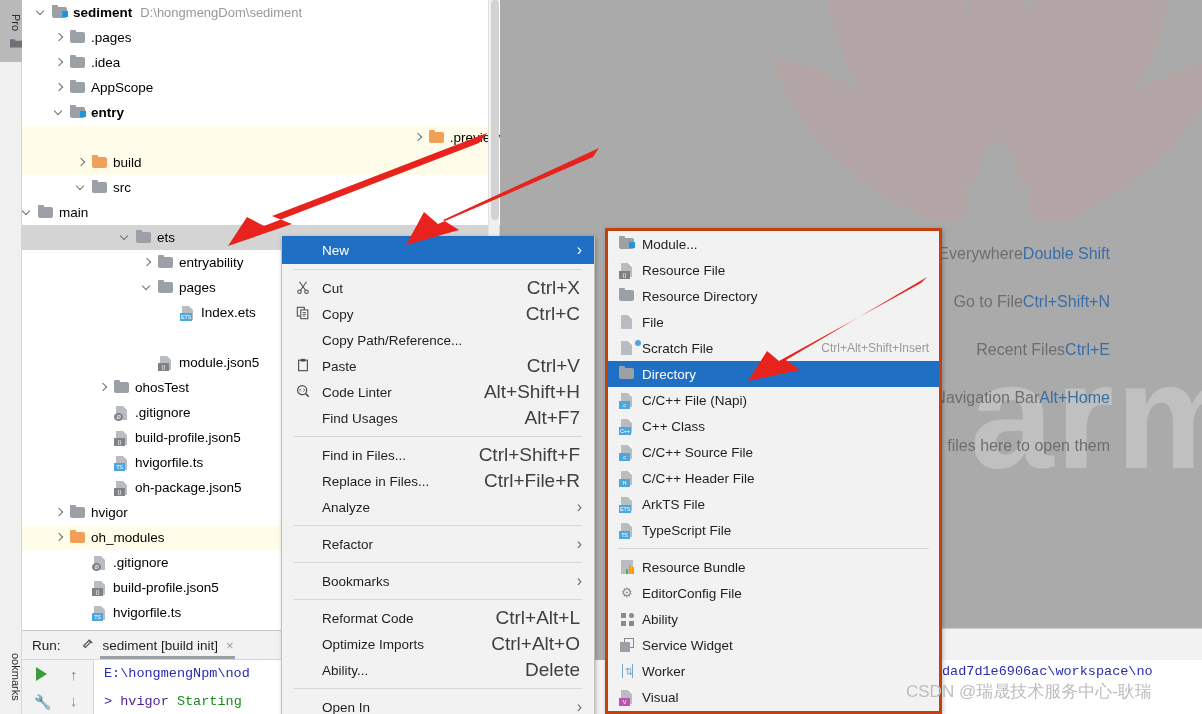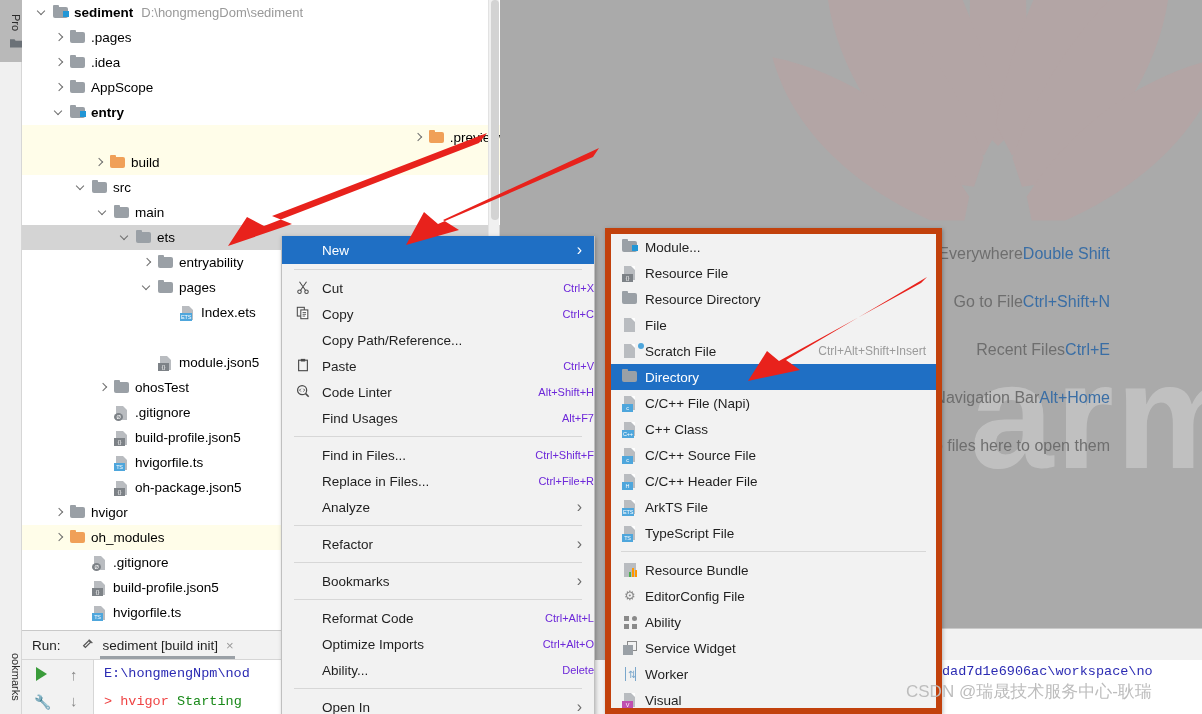--- a/index.html
+++ b/index.html
@@ -125,49 +125,49 @@
   .run-tab { display:flex; align-items:center; position:relative; padding: 0 2px; }
   .run-tab-name { font-size:13.5px; color:#1f1f1f; margin:0 8px; }
   .run-tab-underline { position:absolute; left:78px; bottom:0; width:135px; height:3px; background:#9aa0a6; }
   .run-close { color:#9a9a9a; font-size:13px; }
   .run-body { position:absolute; left:0; top:28px; width:478px; height:56px; border-top:1px solid #d6d6d6; display:flex; }
   .run-gutter { width:72px; background:#f2f2f2; position:relative; border-right:1px solid #d6d6d6;}
   .run-console { flex:1; background:#ffffff; padding-left:10px; font-family:"Liberation Mono", monospace; font-size:13.5px; overflow:hidden;}
   .console-line { height:28px; line-height:28px; white-space:nowrap; }
   .c-blue { color:#2b2bb3; }
   .c-green { color:#1a8a1a; }
-  .c-dark { color:#ef4444; }
+  .c-dark { color:#4c1d95; }
   .gi-play { position:absolute; left:14px; top:7px; width:0;height:0;border-left:11px solid #3a9c3a;border-top:7px solid transparent;border-bottom:7px solid transparent;}
   .gi-wrench { position:absolute; left:12px; top:34px; font-size:14px; color:#555; }
   .gi-up { position:absolute; left:48px; top:6px; font-size:15px; color:#8a8a8a; }
   .gi-down { position:absolute; left:48px; top:32px; font-size:15px; color:#8a8a8a; }
 
   
   .ctx-menu {
     position: absolute; left: 281px; top: 236px; width: 314px; height: 533px;
     background: #f2f2f2; border: 1px solid #c0c0c0; border-top:none;
     box-shadow: 1px 1px 4px rgba(0,0,0,.25);
     overflow: hidden;
   }
   .mi {
     position: relative; height: 26px; display:flex; align-items:center;
     padding-left: 14px; font-size: 13.5px; color: #1f1f1f; white-space: nowrap;
   }
   .mi.sel { background:#1f6fc4; color:#fff; height:28px; }
   .mi .mi-ico { width: 26px; flex:0 0 26px; font-size: 13px; color:#4a4a4a; text-align:left; }
   .mi .mi-text { flex: 1; }
-  .mi .mi-key { color:#6d28d9; font-size:11px; }
+  .mi .mi-key { color:#404040; font-size:19px; padding-right:14px; }
   .mi .mi-sub { position:absolute; right:12px; top:0; height:100%; display:flex; align-items:center; color:#6e6e6e; font-size:13px;}
   .mi.sel .mi-sub { color:#fff; }
   .sep { height:1px; background:#d7d7d7; margin:5px 12px; }
 
   
   .sub-menu {
     position: absolute; left: 605px; top: 228px; width: 337px; height: 486px;
-    background: #f2f2f2; border: 6px solid #c2410c;
+    background: #f2f2f2; border: 3px solid #c2410c;
     box-shadow: 1px 1px 4px rgba(0,0,0,.25);
     overflow: hidden;
   }
   .si {
     position: relative; height: 26px; display:flex; align-items:center;
     padding-left: 10px; font-size: 13.5px; color:#1f1f1f; white-space: nowrap;
   }
   .si.sel { background:#1f6fc4; color:#fff; }
   .si .si-ico { width: 24px; height:18px; flex:0 0 24px; position:relative; }
   .si .si-key { position:absolute; right:10px; color:#9a9a9a; font-size:12px; }
@@ -250,21 +250,21 @@
           </svg>
     </span>
   </div>
   <div class="tool-tab tab-bookmarks">
     <span>ookmarks</span>
   </div>
 </div>
 
 <div class="project-panel">
   <div id="tree-rows">
-        <div class="tree-row" style="padding-left: 2px; margin-left: 13px;">
+        <div class="tree-row" style="padding-left: 14px;">
           <span class="arrow d"></span>
           <span class="ico">
             <span class="fold gray">
               <span class="badge"></span>
             </span>
           </span>
           <span class="lbl bold">sediment</span>
           <span class="path">D:\hongmengDom\sediment</span>
         </div>
         <div class="tree-row" style="padding-left: 32px;">
@@ -297,35 +297,35 @@
           </span>
           <span class="lbl bold">entry</span>
         </div>
         <div class="tree-row excluded" style="padding-left: 72px; justify-content: flex-end;">
           <span class="arrow r"></span>
           <span class="ico">
             <span class="fold orange"></span>
           </span>
           <span class="lbl">.preview</span>
         </div>
-        <div class="tree-row excluded" style="padding-left: 72px;">
+        <div class="tree-row excluded" style="padding-left: 54px;">
           <span class="arrow r"></span>
           <span class="ico">
             <span class="fold orange"></span>
           </span>
           <span class="lbl">build</span>
         </div>
         <div class="tree-row" style="padding-left: 54px;">
           <span class="arrow d"></span>
           <span class="ico">
             <span class="fold gray"></span>
           </span>
           <span class="lbl">src</span>
         </div>
-        <div class="tree-row" style="padding-left: 76px;">
+        <div class="tree-row" style="">
           <span class="arrow d"></span>
           <span class="ico">
             <span class="fold gray"></span>
           </span>
           <span class="lbl">main</span>
         </div>
         <div class="tree-row selected" style="padding-left: 98px;">
           <span class="arrow d"></span>
           <span class="ico">
             <span class="fold gray"></span>

